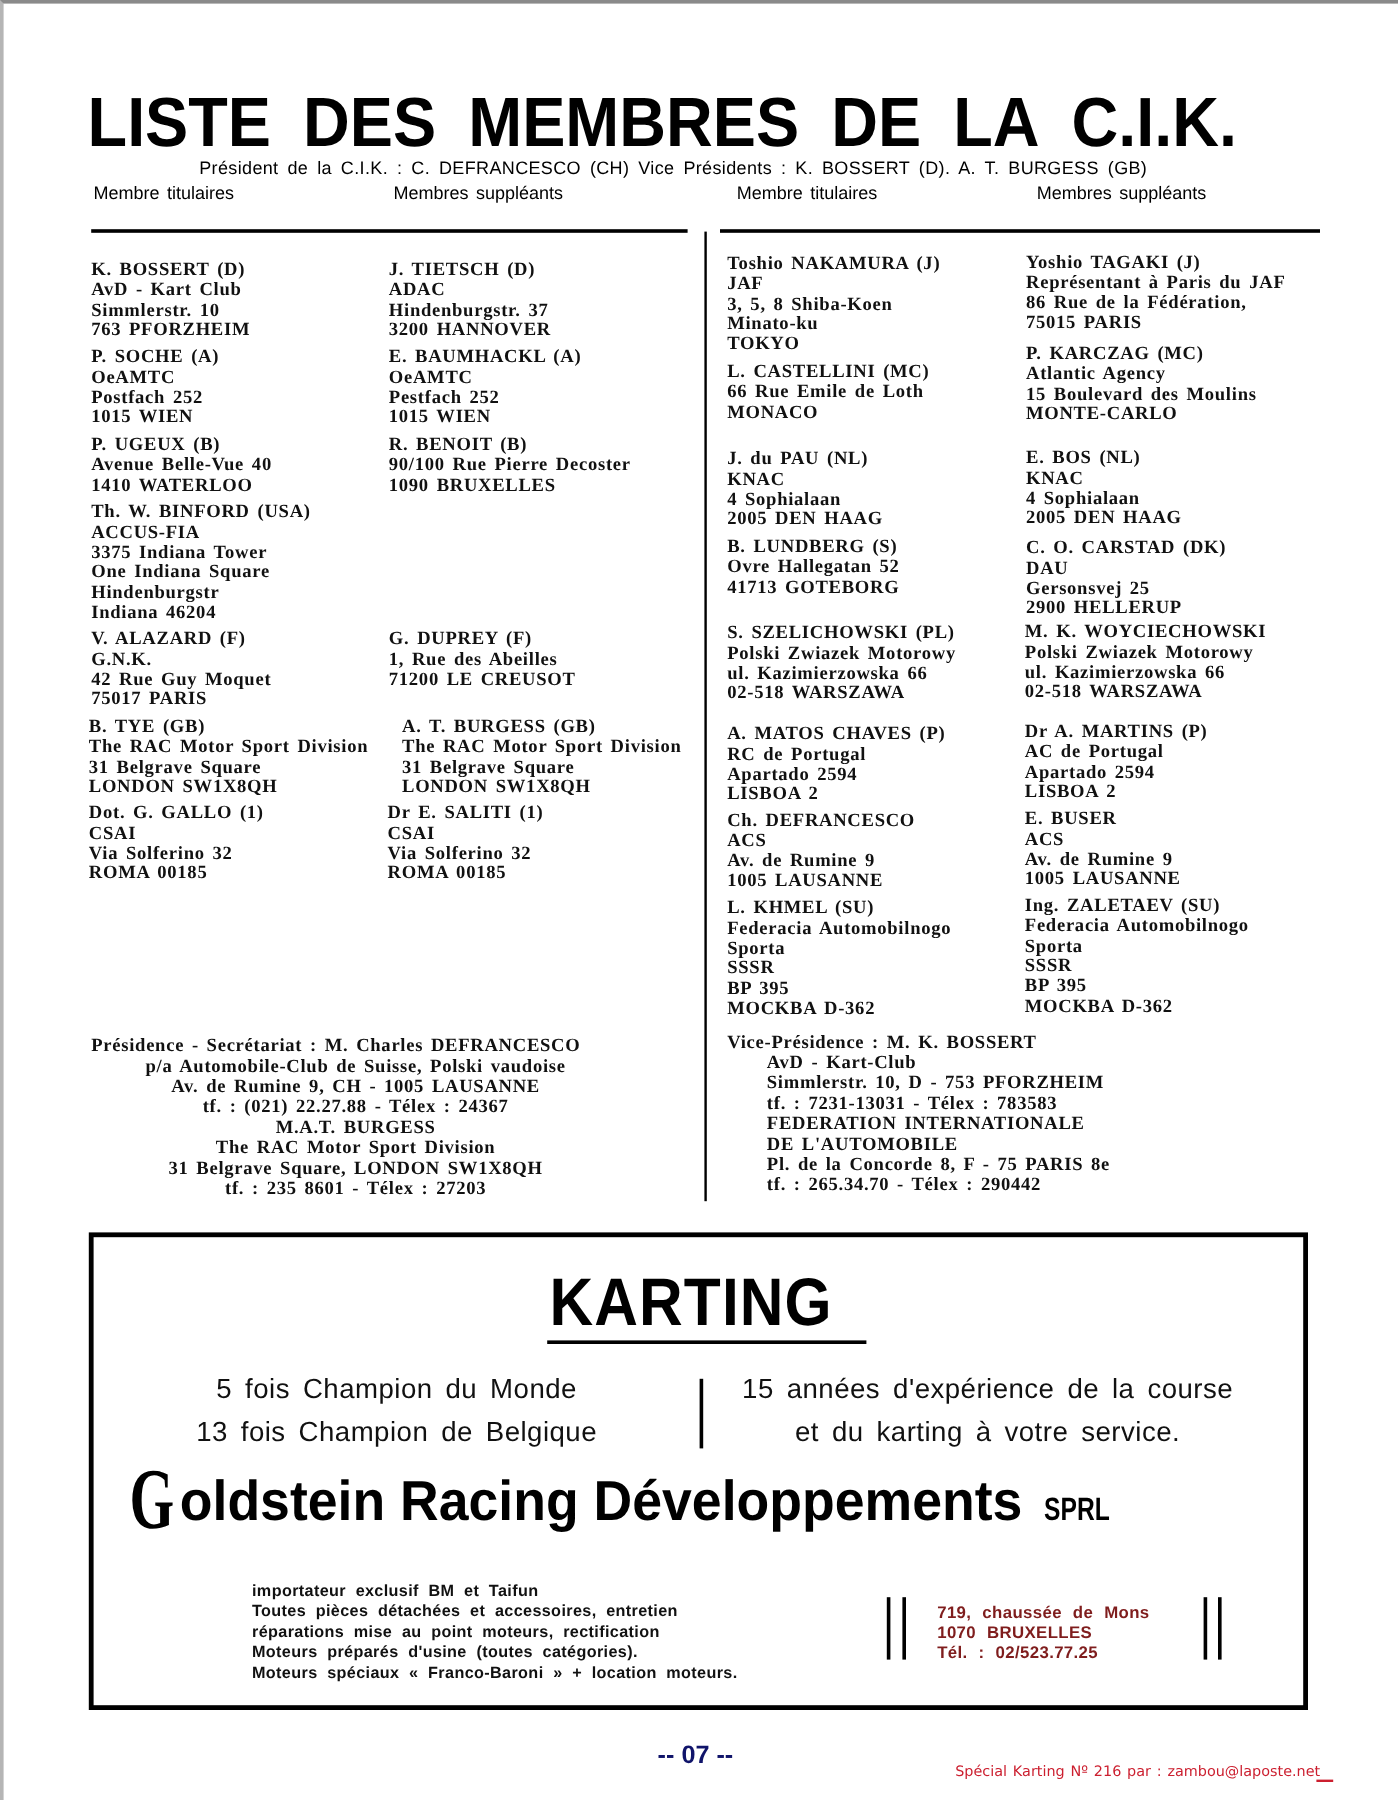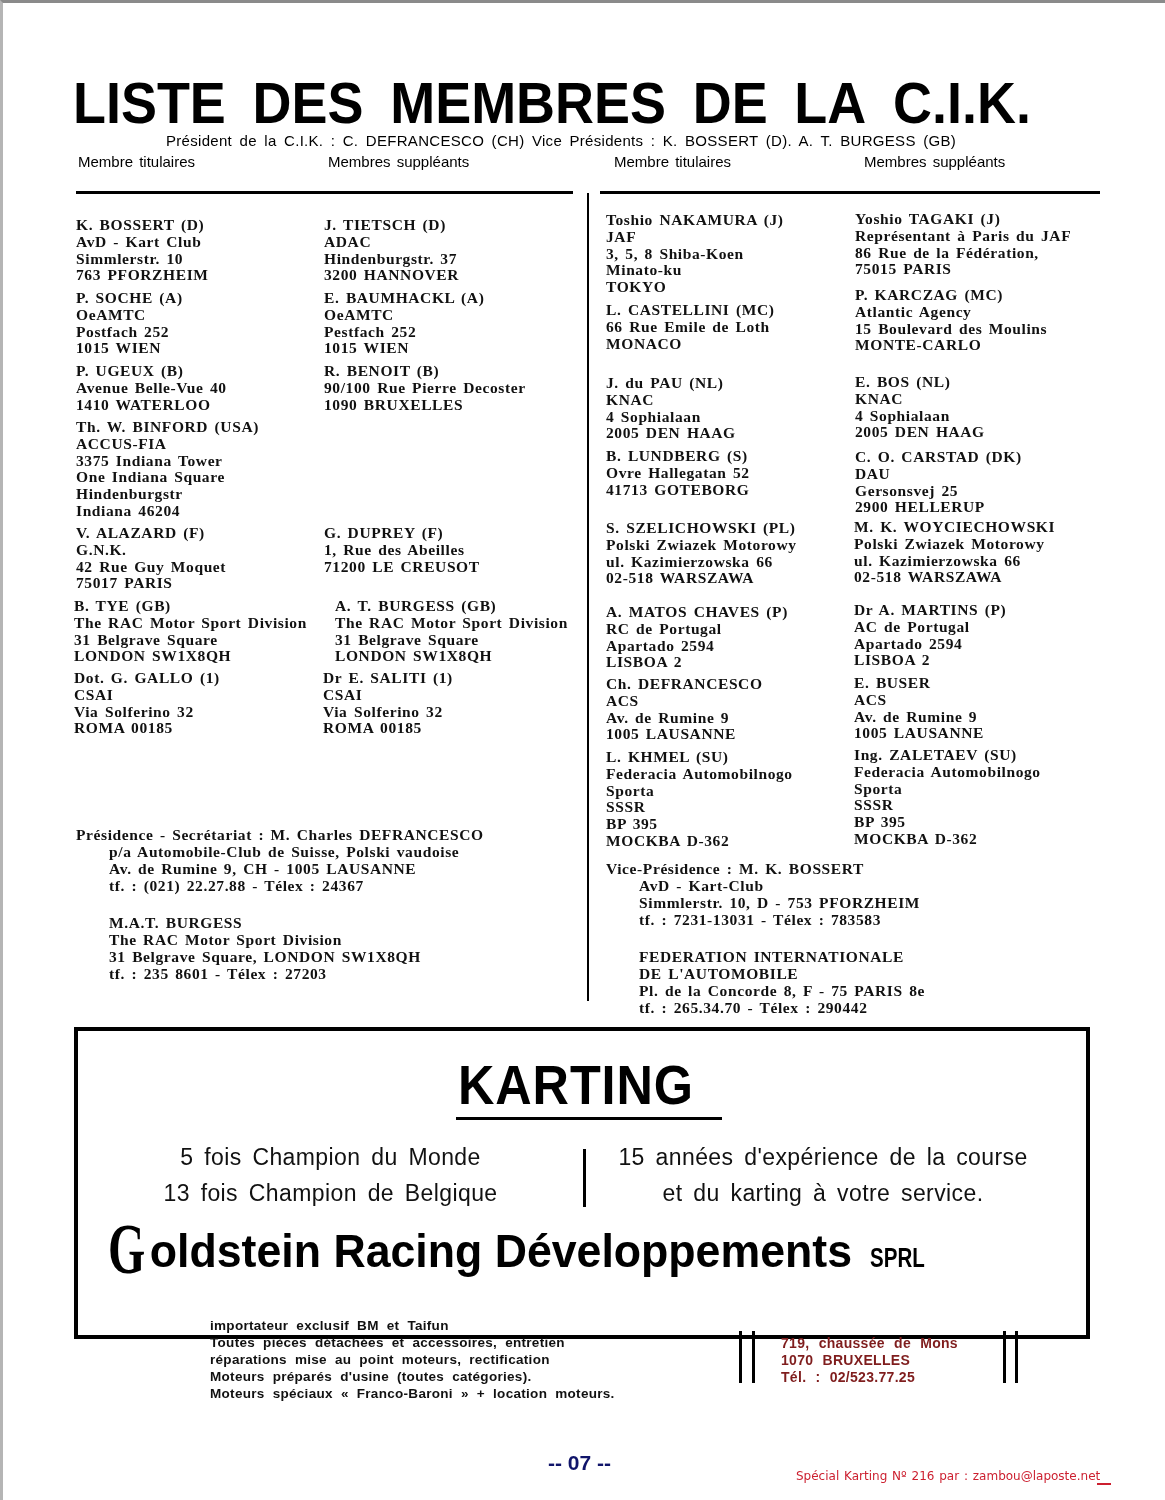--- a/index.html
+++ b/index.html
@@ -34,23 +34,23 @@
     font-family: "Liberation Serif", serif; font-weight: bold; font-size: 15.5px;
     line-height: 16.8px; color: #111; white-space: nowrap; letter-spacing: 0.6px; word-spacing: 2px;
   }
   .entry div { white-space: nowrap; }
   .block {
     position: absolute;
     font-family: "Liberation Serif", serif; font-weight: bold; font-size: 15.5px;
     line-height: 17px; color: #111; white-space: nowrap; letter-spacing: 0.6px; word-spacing: 2px;
   }
   .block .ind { padding-left: 33px; }
-  .block .gap { margin-top: 20px; }
+  .block .gap { margin-top: 0; }
   .ad {
-    position: absolute; left: 71px; top: 1024px; width: 1016px; height: 312px;
+    position: absolute; left: 71px; top: 1024px; width: 1016px; height: 398px;
     border: 4px solid #000; box-sizing: border-box; background: #fff;
   }
   .ad-title {
     position: absolute; left: 380px; top: 22px;
     font-family: "Liberation Sans", sans-serif; font-weight: bold; font-size: 56px; line-height: 64px;
     color: #000; transform: scaleX(0.9); transform-origin: left top; letter-spacing: 1px;
   }
   .ad-underline { position: absolute; left: 378px; top: 86px; width: 266px; height: 3px; background: #000; }
   .ad-left, .ad-right {
     position: absolute; font-family: "Liberation Sans", sans-serif; font-size: 23px; line-height: 36px;
@@ -287,21 +287,21 @@
   </div>
   <div class="entry" style="left:851px; top:744px;">
     <div>Ing. ZALETAEV (SU)</div>
       <div>Federacia Automobilnogo</div>
       <div>Sporta</div>
       <div>SSSR</div>
       <div>BP 395</div>
       <div>MOCKBA D-362</div>
   </div>
 
-  <div class="block" style="left:73px; top:823px;">
+  <div class="block" style="left:73px; top:860px;text-align:center;">
     <div>Présidence - Secrétariat : M. Charles DEFRANCESCO</div>
     <div class="ind">p/a Automobile-Club de Suisse, Polski vaudoise</div>
     <div class="ind">Av. de Rumine 9, CH - 1005 LAUSANNE</div>
     <div class="ind">tf. : (021) 22.27.88 - Télex : 24367</div>
     <div class="ind gap">M.A.T. BURGESS</div>
     <div class="ind">The RAC Motor Sport Division</div>
     <div class="ind">31 Belgrave Square, LONDON SW1X8QH</div>
     <div class="ind">tf. : 235 8601 - Télex : 27203</div>
   </div>
 

